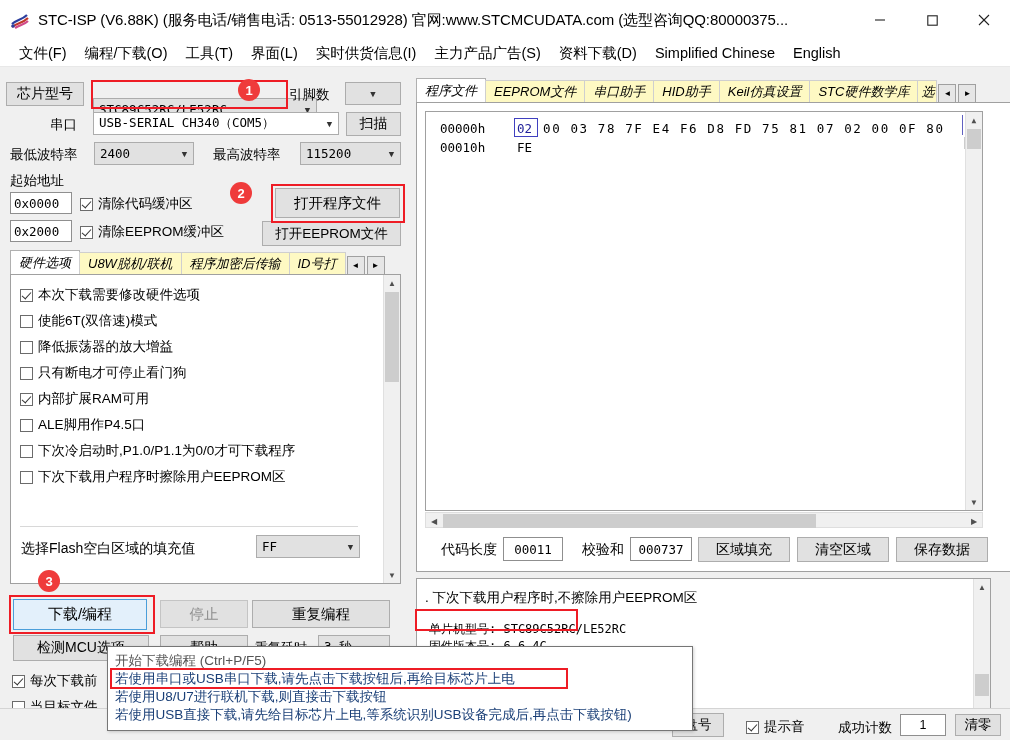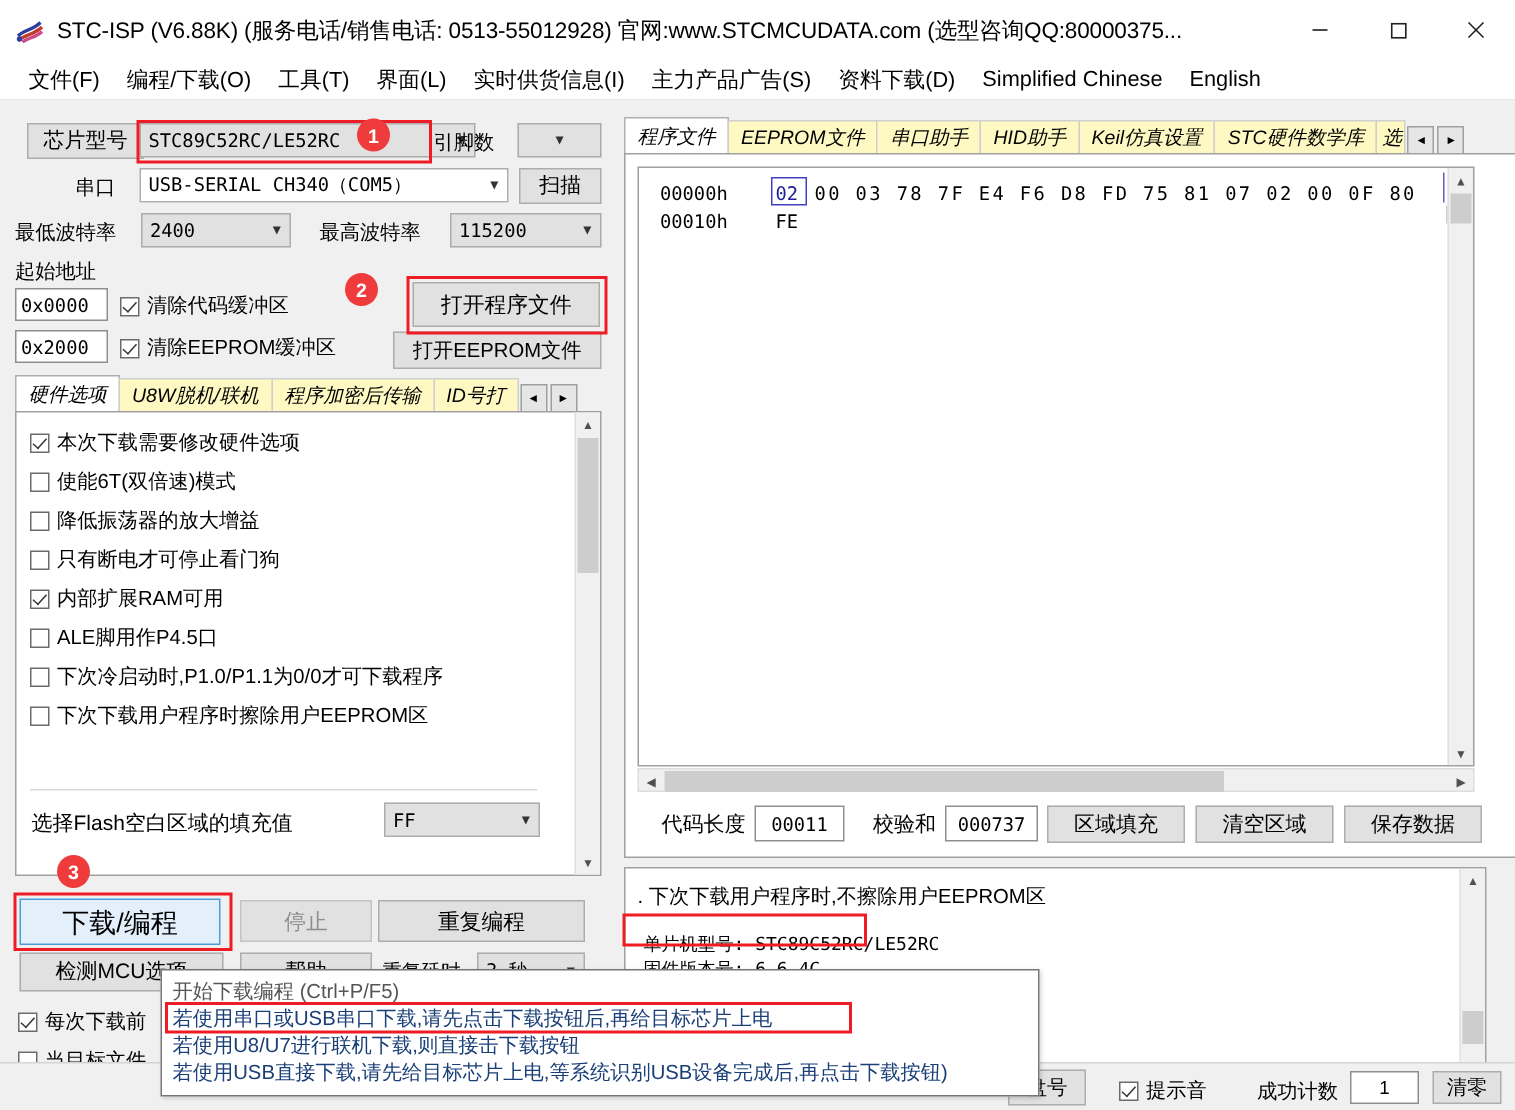--- a/index.html
+++ b/index.html
@@ -209,22 +209,22 @@
     <div class="menu-item">界面(L)</div>
     <div class="menu-item">实时供货信息(I)</div>
     <div class="menu-item">主力产品广告(S)</div>
     <div class="menu-item">资料下载(D)</div>
     <div class="menu-item">Simplified Chinese</div>
     <div class="menu-item">English</div>
   </div>
 
   <div class="left-panel">
 
-    <div class="winbtn" style="position:absolute;left:18px;top:10px;width:78px;height:24px;font-size:14px;">芯片型号</div>
-    <div class="combo" style="left:93px;top:10px;width:224px;position:absolute;">
+    <div class="winbtn" style="position:absolute;left:6px;top:10px;width:78px;height:24px;font-size:14px;">芯片型号</div>
+    <div class="combo" style="left:93px;top:26px;width:224px;position:absolute;">
       <div class="ctext">STC89C52RC/LE52RC</div>
       <div class="carrow">▼</div>
     </div>
     <div class="lbl" style="position:absolute;left:289px;top:14px;">引脚数</div>
     <div class="combo" style="left:345px;top:10px;width:56px;position:absolute;flex-direction:column;">
       <div class="ctext">Auto</div>
       <div class="carrow">▼</div>
     </div>
 
     <div class="lbl" style="position:absolute;left:50px;top:44px;">串口</div>
@@ -311,21 +311,21 @@
         <div class="carrow">▼</div>
       </div>
 
       <div class="vscroll" style="top:0;right:0;bottom:0;width:17px;">
         <div class="arrow up">▲</div>
         <div class="thumb" style="top:17px;height:90px;"></div>
         <div class="arrow down">▼</div>
       </div>
     </div>
 
-    <div class="winbtn primary" style="position:absolute;left:13px;top:527px;width:134px;height:31px;font-size:18px;">下载/编程</div>
+    <div class="winbtn primary" style="position:absolute;left:13px;top:527px;width:134px;height:31px;font-size:15px;">下载/编程</div>
     <div class="winbtn disabled" style="position:absolute;left:160px;top:528px;width:88px;height:28px;font-size:14.5px;">停止</div>
     <div class="winbtn" style="position:absolute;left:252px;top:528px;width:138px;height:28px;font-size:14.5px;">重复编程</div>
 
     <div class="winbtn" style="position:absolute;left:13px;top:563px;width:136px;height:26px;font-size:14px;">检测MCU选项</div>
     <div class="winbtn" style="position:absolute;left:160px;top:563px;width:88px;height:26px;font-size:14px;">帮助</div>
     <div class="lbl" style="position:absolute;left:255px;top:567px;font-size:13px;">重复延时</div>
     <div class="combo" style="position:absolute;left:318px;top:563px;width:72px;height:25px;">
       <div class="ctext">3 秒</div>
       <div class="carrow">▼</div>
     </div>

